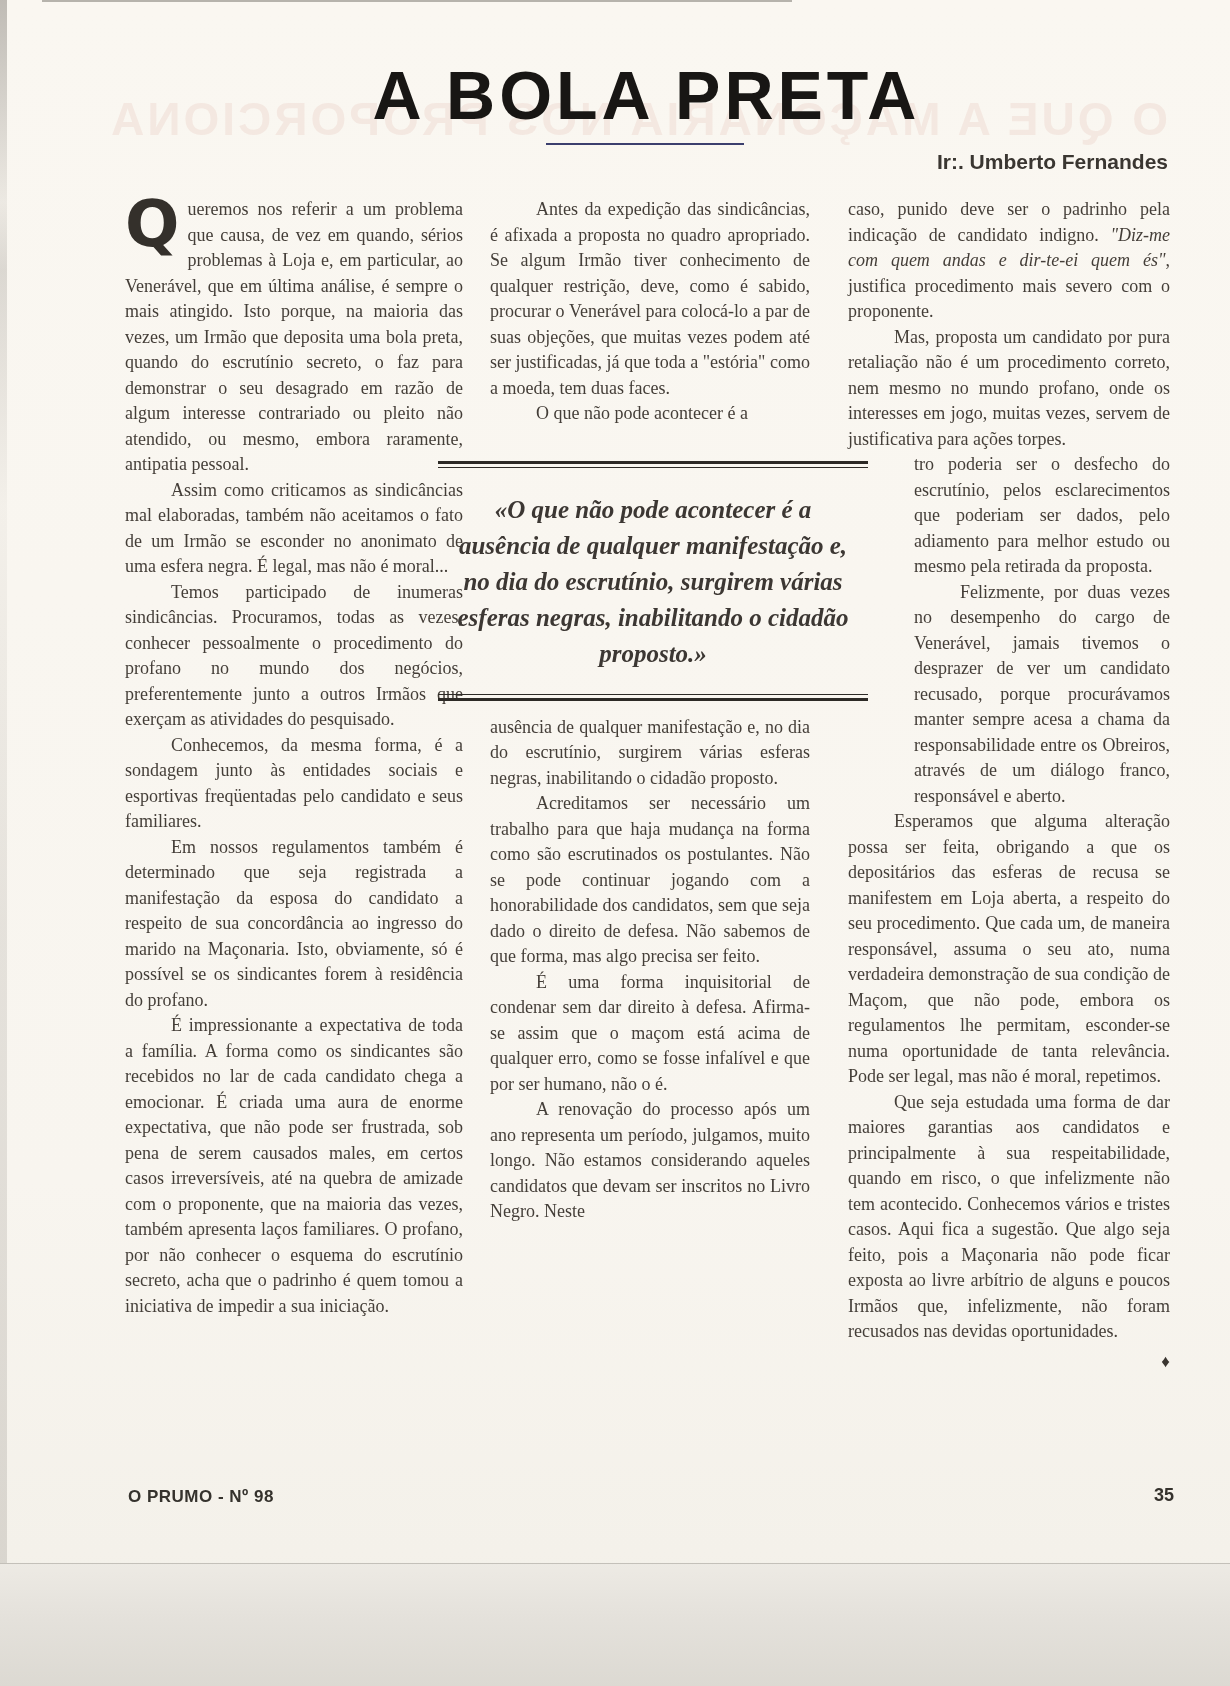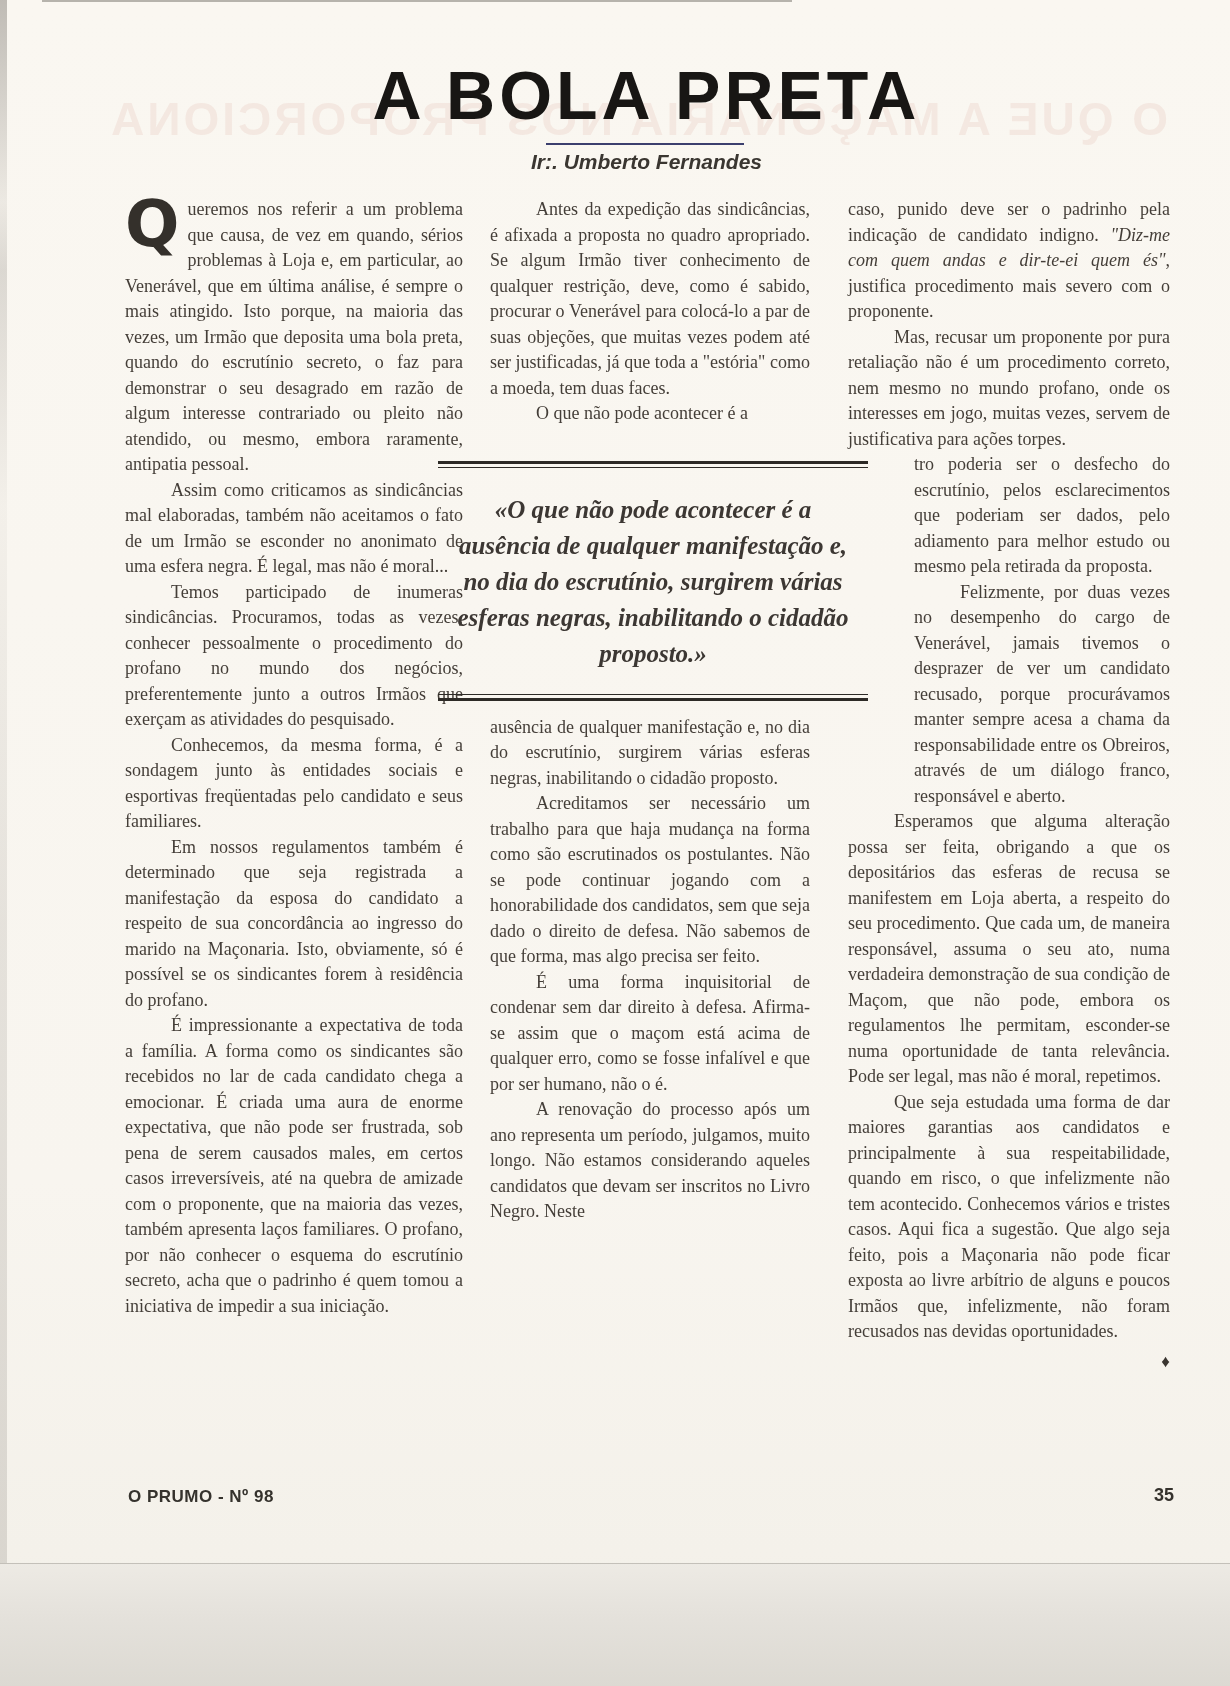--- a/index.html
+++ b/index.html
@@ -18,22 +18,22 @@
     border-top:1px solid rgba(150,145,140,.35);}
   
   .ghost{position:absolute;top:92px;left:125px;width:1043px;text-align:center;
     transform:scaleX(-1);font-family:"Liberation Sans",sans-serif;font-weight:bold;
     font-size:46px;letter-spacing:3px;color:rgba(196,118,104,.11);white-space:nowrap;}
   
   .title{position:absolute;top:56px;left:125px;width:1043px;text-align:center;
     font-family:"Liberation Sans",sans-serif;font-weight:bold;font-size:68px;
     letter-spacing:4px;color:#181614;}
   .byline-rule{position:absolute;top:143px;left:546px;width:198px;height:2px;background:#3c3f6e;}
-  .byline{position:absolute;top:150px;left:125px;width:1043px;text-align:center;
-    font-family:"Liberation Sans",sans-serif;font-weight:bold;font-style:italic;
+  .byline{position:absolute;top:150px;left:125px;width:1043px;text-align:right;
+    font-family:"Liberation Sans",sans-serif;font-weight:bold;
     font-size:21px;color:#3a3631;}
   
   .col{position:absolute;top:197px;text-align:justify;font-size:18px;line-height:25.5px;}
   .col1{left:125px;width:338px;}
   .col2{left:490px;width:320px;}
   .col3{left:848px;width:322px;}
   .col p{margin:0;}
   .ind{text-indent:46px;}
   .dropcap{float:left;font-family:"DejaVu Sans",sans-serif;font-weight:bold;
     font-size:64px;line-height:50px;padding:2px 8px 0 0;color:#34302b;}
@@ -92,21 +92,21 @@
     <p>ausência de qualquer manifestação e, no dia do escrutínio, surgirem várias esferas negras, inabilitando o cidadão proposto.</p>
     <p class="ind">Acreditamos ser necessário um trabalho para que haja mudança na forma como são escrutinados os postulantes. Não se pode continuar jogando com a honorabilidade dos candidatos, sem que seja dado o direito de defesa. Não sabemos de que forma, mas algo precisa ser feito.</p>
     <p class="ind">É uma forma inquisitorial de condenar sem dar direito à defesa. Afirma-se assim que o maçom está acima de qualquer erro, como se fosse infalível e que por ser humano, não o é.</p>
     <p class="ind">A renovação do processo após um ano representa um período, julgamos, muito longo. Não estamos considerando aqueles candidatos que devam ser inscritos no Livro Negro. Neste</p>
   </div>
 
   <div class="col col3">
     <p>
       <span>caso, punido deve ser o padrinho pela indicação de candidato indigno. </span><span class="q">"Diz-me com quem andas e dir-te-ei quem és"</span><span>, justifica procedimento mais severo com o proponente.</span>
     </p>
-    <p class="ind">Mas, recusar um proponente por pura retaliação não é um procedimento correto, nem mesmo no mundo profano, onde os interesses em jogo, muitas vezes, servem de justificativa para ações torpes.</p>
+    <p class="ind">Mas, proposta um candidato por pura retaliação não é um procedimento correto, nem mesmo no mundo profano, onde os interesses em jogo, muitas vezes, servem de justificativa para ações torpes.</p>
 
     <div class="indent-block">
       <p>tro poderia ser o desfecho do escrutínio, pelos esclarecimentos que poderiam ser dados, pelo adiamento para melhor estudo ou mesmo pela retirada da proposta.</p>
       <p class="ind">Felizmente, por duas vezes no desempenho do cargo de Venerável, jamais tivemos o desprazer de ver um candidato recusado, porque procurávamos manter sempre acesa a chama da responsabilidade entre os Obreiros, através de um diálogo franco, responsável e aberto.</p>
     </div>
 
     <p class="ind">Esperamos que alguma alteração possa ser feita, obrigando a que os depositários das esferas de recusa se manifestem em Loja aberta, a respeito do seu procedimento. Que cada um, de maneira responsável, assuma o seu ato, numa verdadeira demonstração de sua condição de Maçom, que não pode, embora os regulamentos lhe permitam, esconder-se numa oportunidade de tanta relevância. Pode ser legal, mas não é moral, repetimos.</p>
     <p class="ind">
       <span>Que seja estudada uma forma de dar maiores garantias aos candidatos e principalmente à sua respeitabilidade, quando em risco, o que infelizmente não tem acontecido. Conhecemos vários e tristes casos. Aqui fica a sugestão. Que algo seja feito, pois a Maçonaria não pode ficar exposta ao livre arbítrio de alguns e poucos Irmãos que, infelizmente, não foram recusados nas devidas oportunidades.</span>
       <span class="endmark">♦</span>

